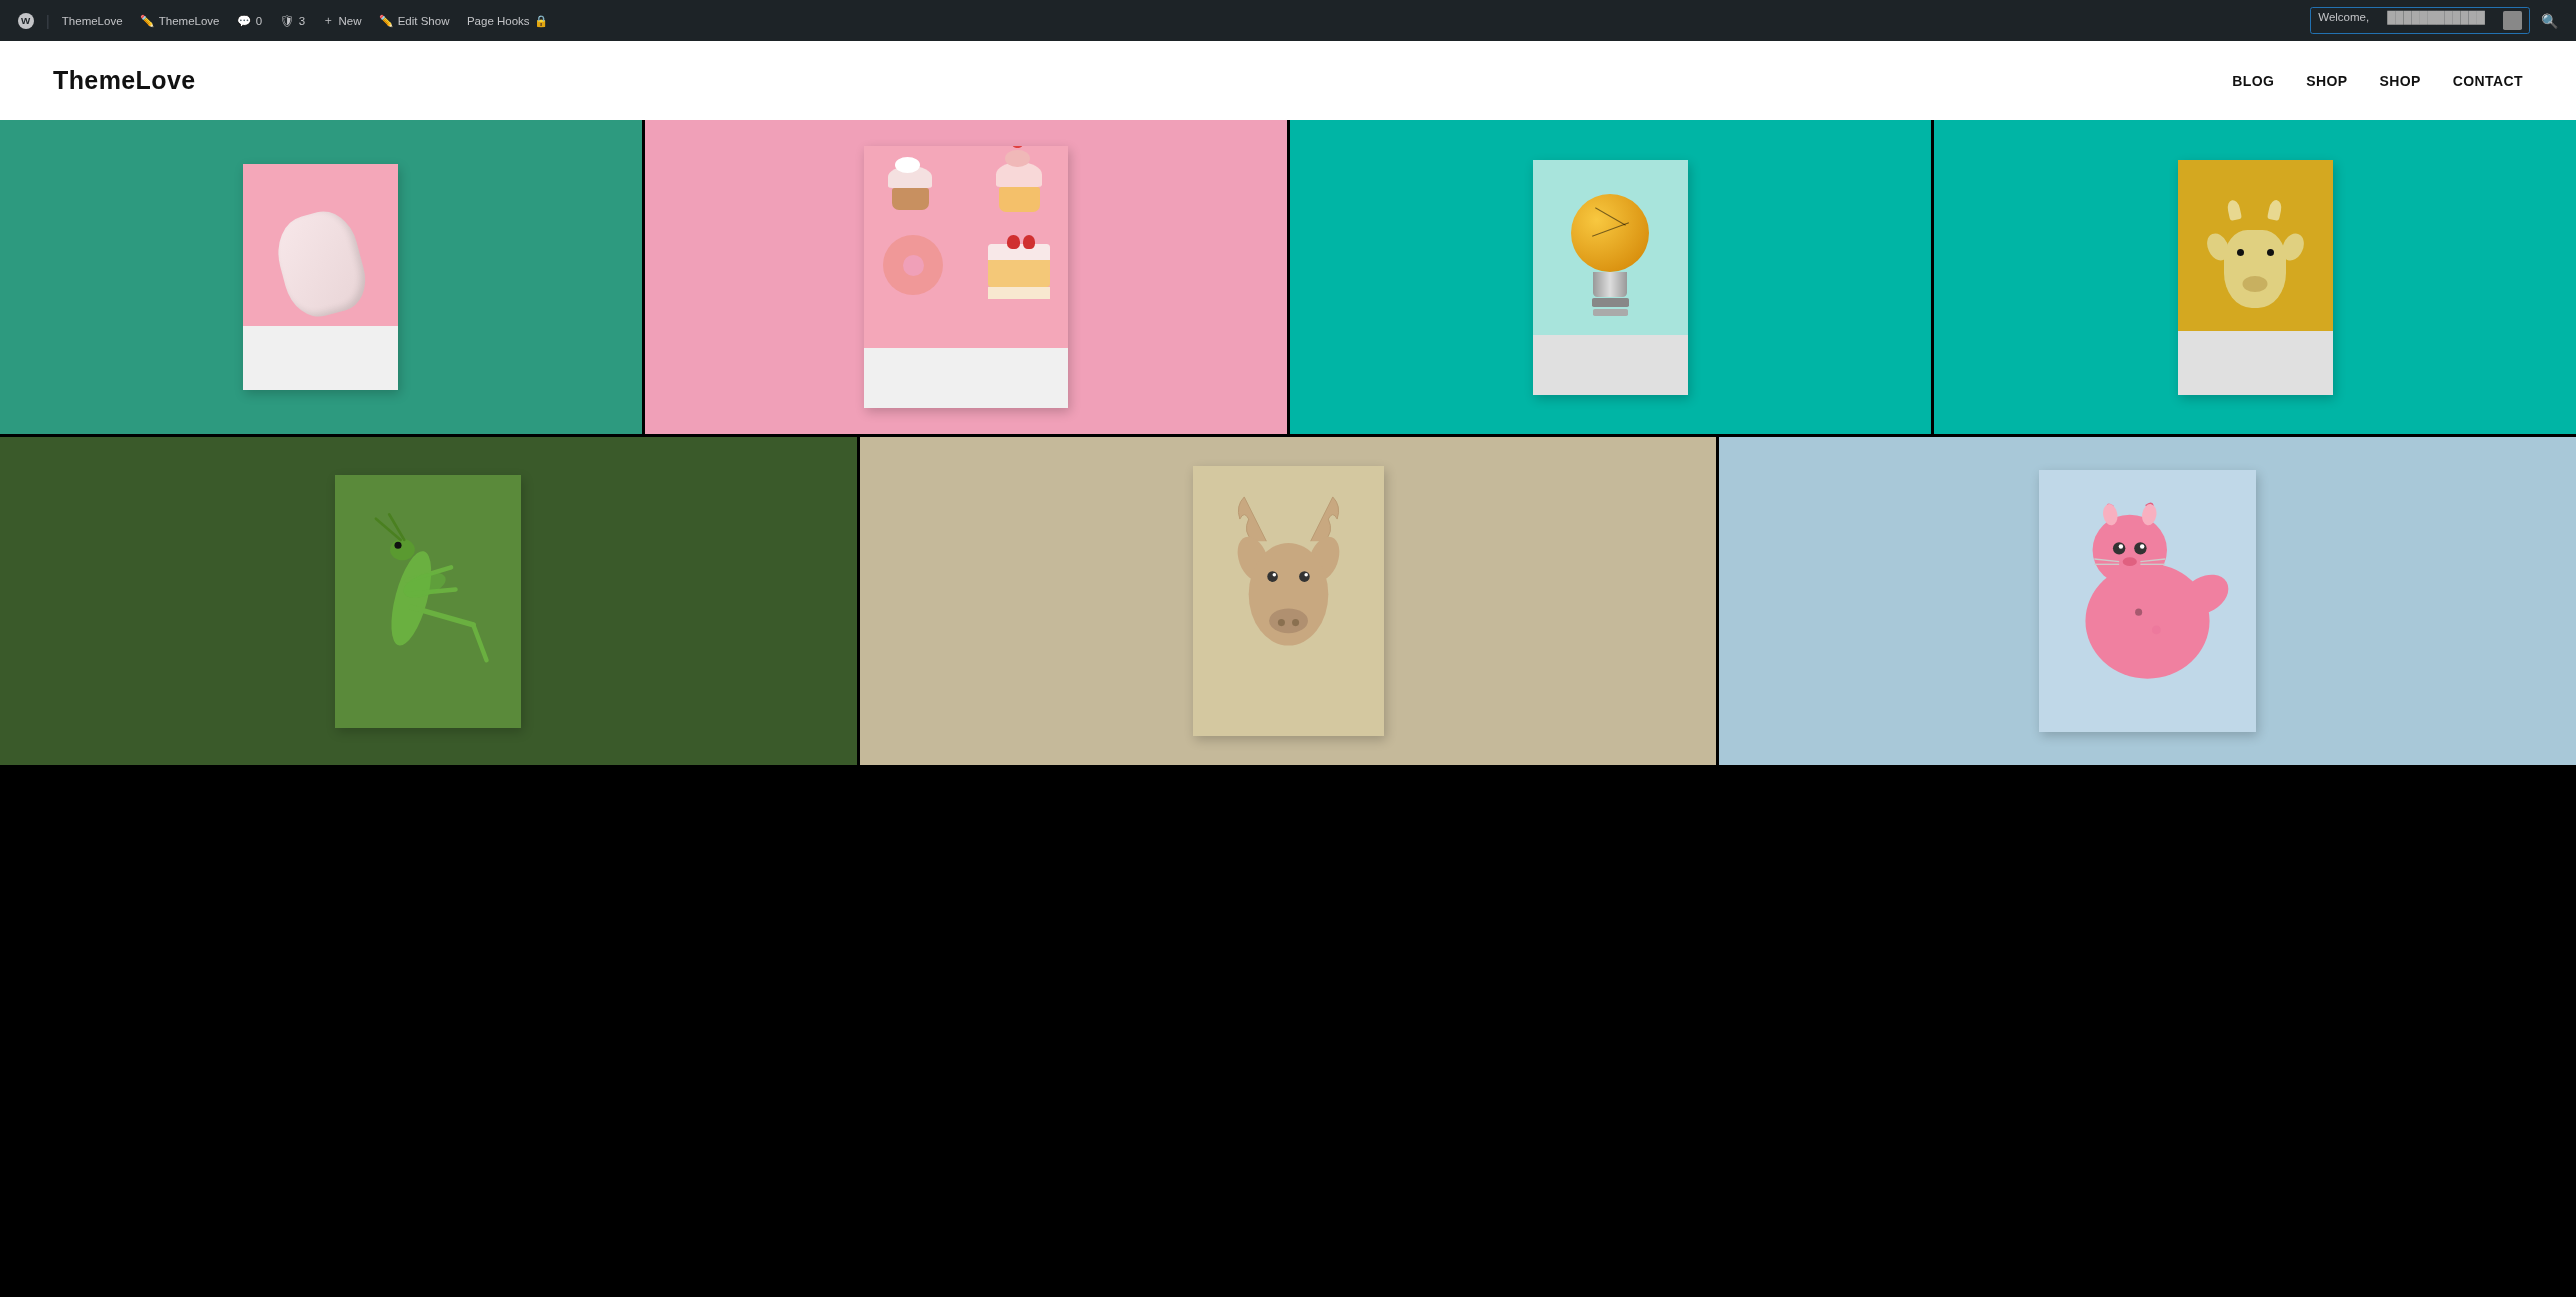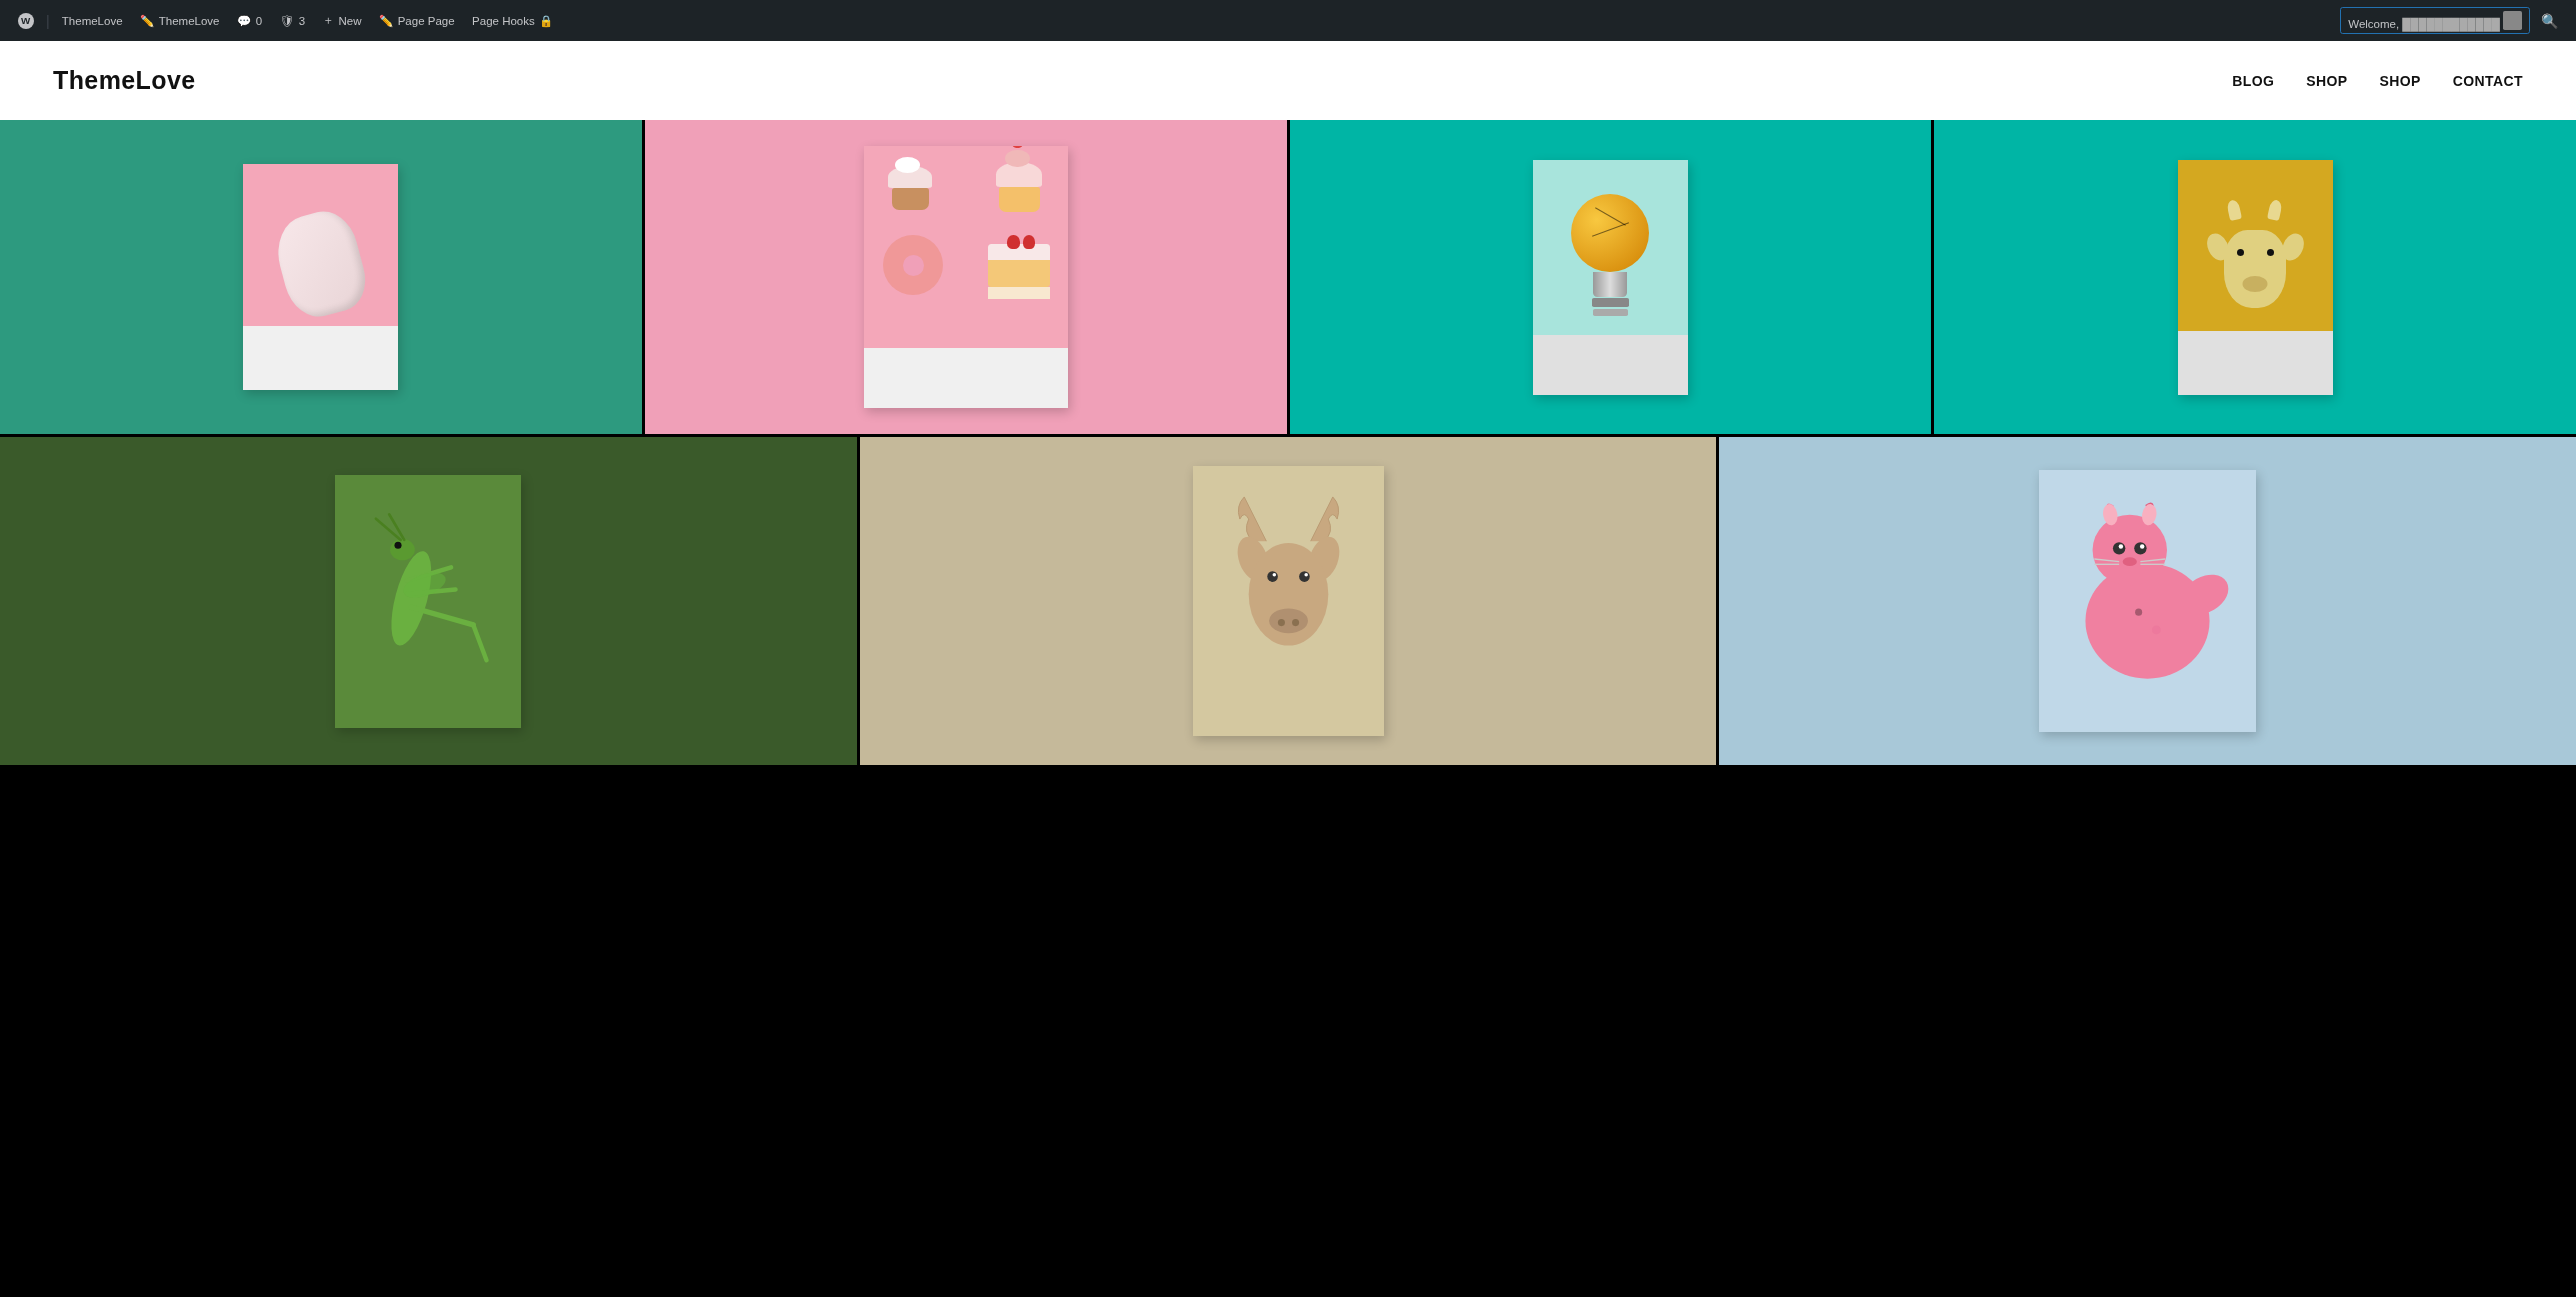--- a/index.html
+++ b/index.html
@@ -24,22 +24,22 @@
       color: #c3c4c7;
       font-size: 11.5px;
       padding: 3.5px 7px;
       cursor: pointer;
       white-space: nowrap;
       border-radius: 2.7px;
     }
     .admin-bar-spacer { flex: 1; }
     .welcome-box {
       display: flex;
-      align-items: flex-end;
-      gap: 3px;
+      align-items: flex-start;
+      gap: 18px;
       color: #c3c4c7;
       font-size: 11.5px;
       padding: 3.5px 7px;
       border: 1.8px solid #2271b1;
       border-radius: 2.7px;
       background: transparent;
     }
     .welcome-avatar {
       width: 19.5px;
       height: 19.5px;
@@ -197,21 +197,21 @@
   <div class="admin-bar-item">
     <span>🛡</span>
     <span>3</span>
   </div>
   <div class="admin-bar-item">
     <span>＋</span>
     <span>New</span>
   </div>
   <div class="admin-bar-item">
     <span>✏️</span>
-    <span>Page Page</span>
+    <span>Edit Show</span>
   </div>
   <div class="admin-bar-item">
     <span>Page Hooks</span>
     <span>🔒</span>
   </div>
 
   <div class="admin-bar-spacer"></div>
 
   <div class="welcome-box" style="border: 1.8px solid #2271b1; border-radius: 2.7px; padding: 2.7px 7px;">
     <span>Welcome,</span>

